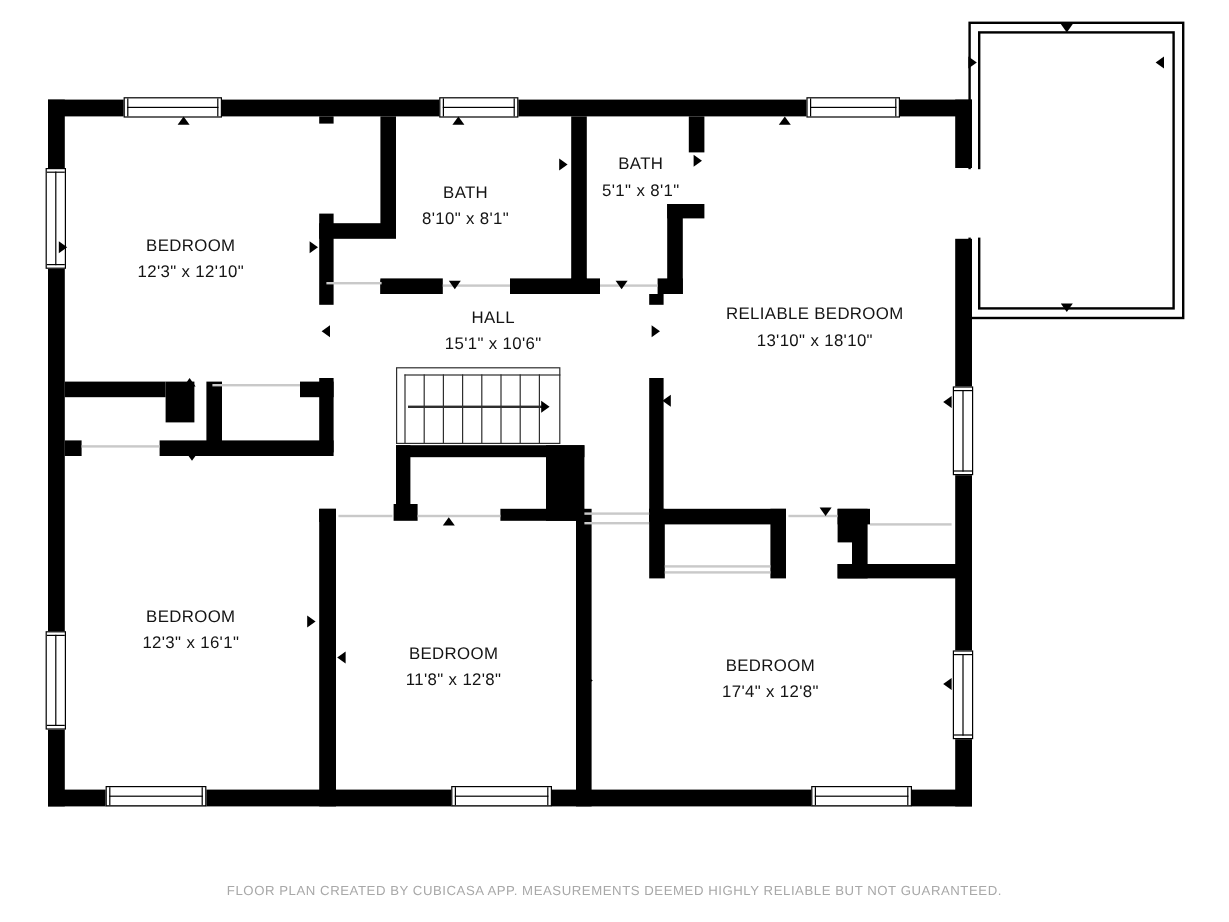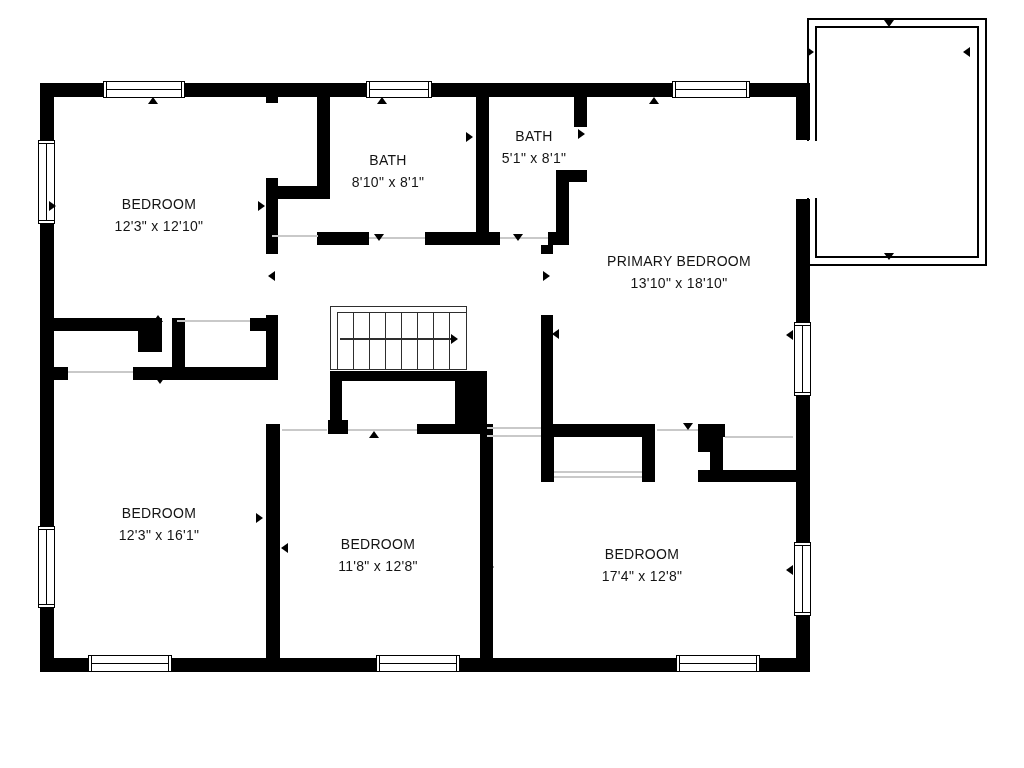--- a/index.html
+++ b/index.html
@@ -46,36 +46,41 @@
   </div>
   <div class="room-label" style="left:388px;top:150px">
     <div>BATH</div>
     <div>8'10" x 8'1"</div>
   </div>
   <div class="room-label" style="left:534px;top:126px">
     <div>BATH</div>
     <div>5'1" x 8'1"</div>
   </div>
   <div class="room-label" style="left:679px;top:251px">
-    <div>PRIMARY BEDROOM</div>
+    <div>RELIABLE BEDROOM</div>
     <div>13'10" x 18'10"</div>
+  </div>
+  <div class="room-label" style="left:411px;top:254px">
+    <div>HALL</div>
+    <div>15'1" x 10'6"</div>
   </div>
   <div class="room-label" style="left:159px;top:503px">
     <div>BEDROOM</div>
     <div>12'3" x 16'1"</div>
   </div>
   <div class="room-label" style="left:378px;top:534px">
     <div>BEDROOM</div>
     <div>11'8" x 12'8"</div>
   </div>
   <div class="room-label" style="left:642px;top:544px">
     <div>BEDROOM</div>
     <div>17'4" x 12'8"</div>
   </div>
 
+  <div class="footer">FLOOR PLAN CREATED BY CUBICASA APP. MEASUREMENTS DEEMED HIGHLY RELIABLE BUT NOT GUARANTEED.</div>
 <div class="balc" style="left: 807px; top: 18px; width: 180px; height: 248px;"></div>
     <div class="balc" style="left: 815px; top: 26px; width: 164px; height: 232px;"></div>
     <div class="patch" style="left: 795px; top: 141px; width: 24px; height: 57px;"></div>
     <div class="wall" style="left: 40px; top: 83px; width: 770px; height: 14px;"></div>
     <div class="wall" style="left: 40px; top: 83px; width: 14px; height: 589px;"></div>
     <div class="wall" style="left: 40px; top: 658px; width: 770px; height: 14px;"></div>
     <div class="wall" style="left: 796px; top: 83px; width: 14px; height: 57px;"></div>
     <div class="wall" style="left: 796px; top: 199px; width: 14px; height: 473px;"></div>
     <div class="wall" style="left: 266px; top: 97px; width: 12px; height: 6px;"></div>
     <div class="wall" style="left: 266px; top: 178px; width: 12px; height: 76px;"></div>

